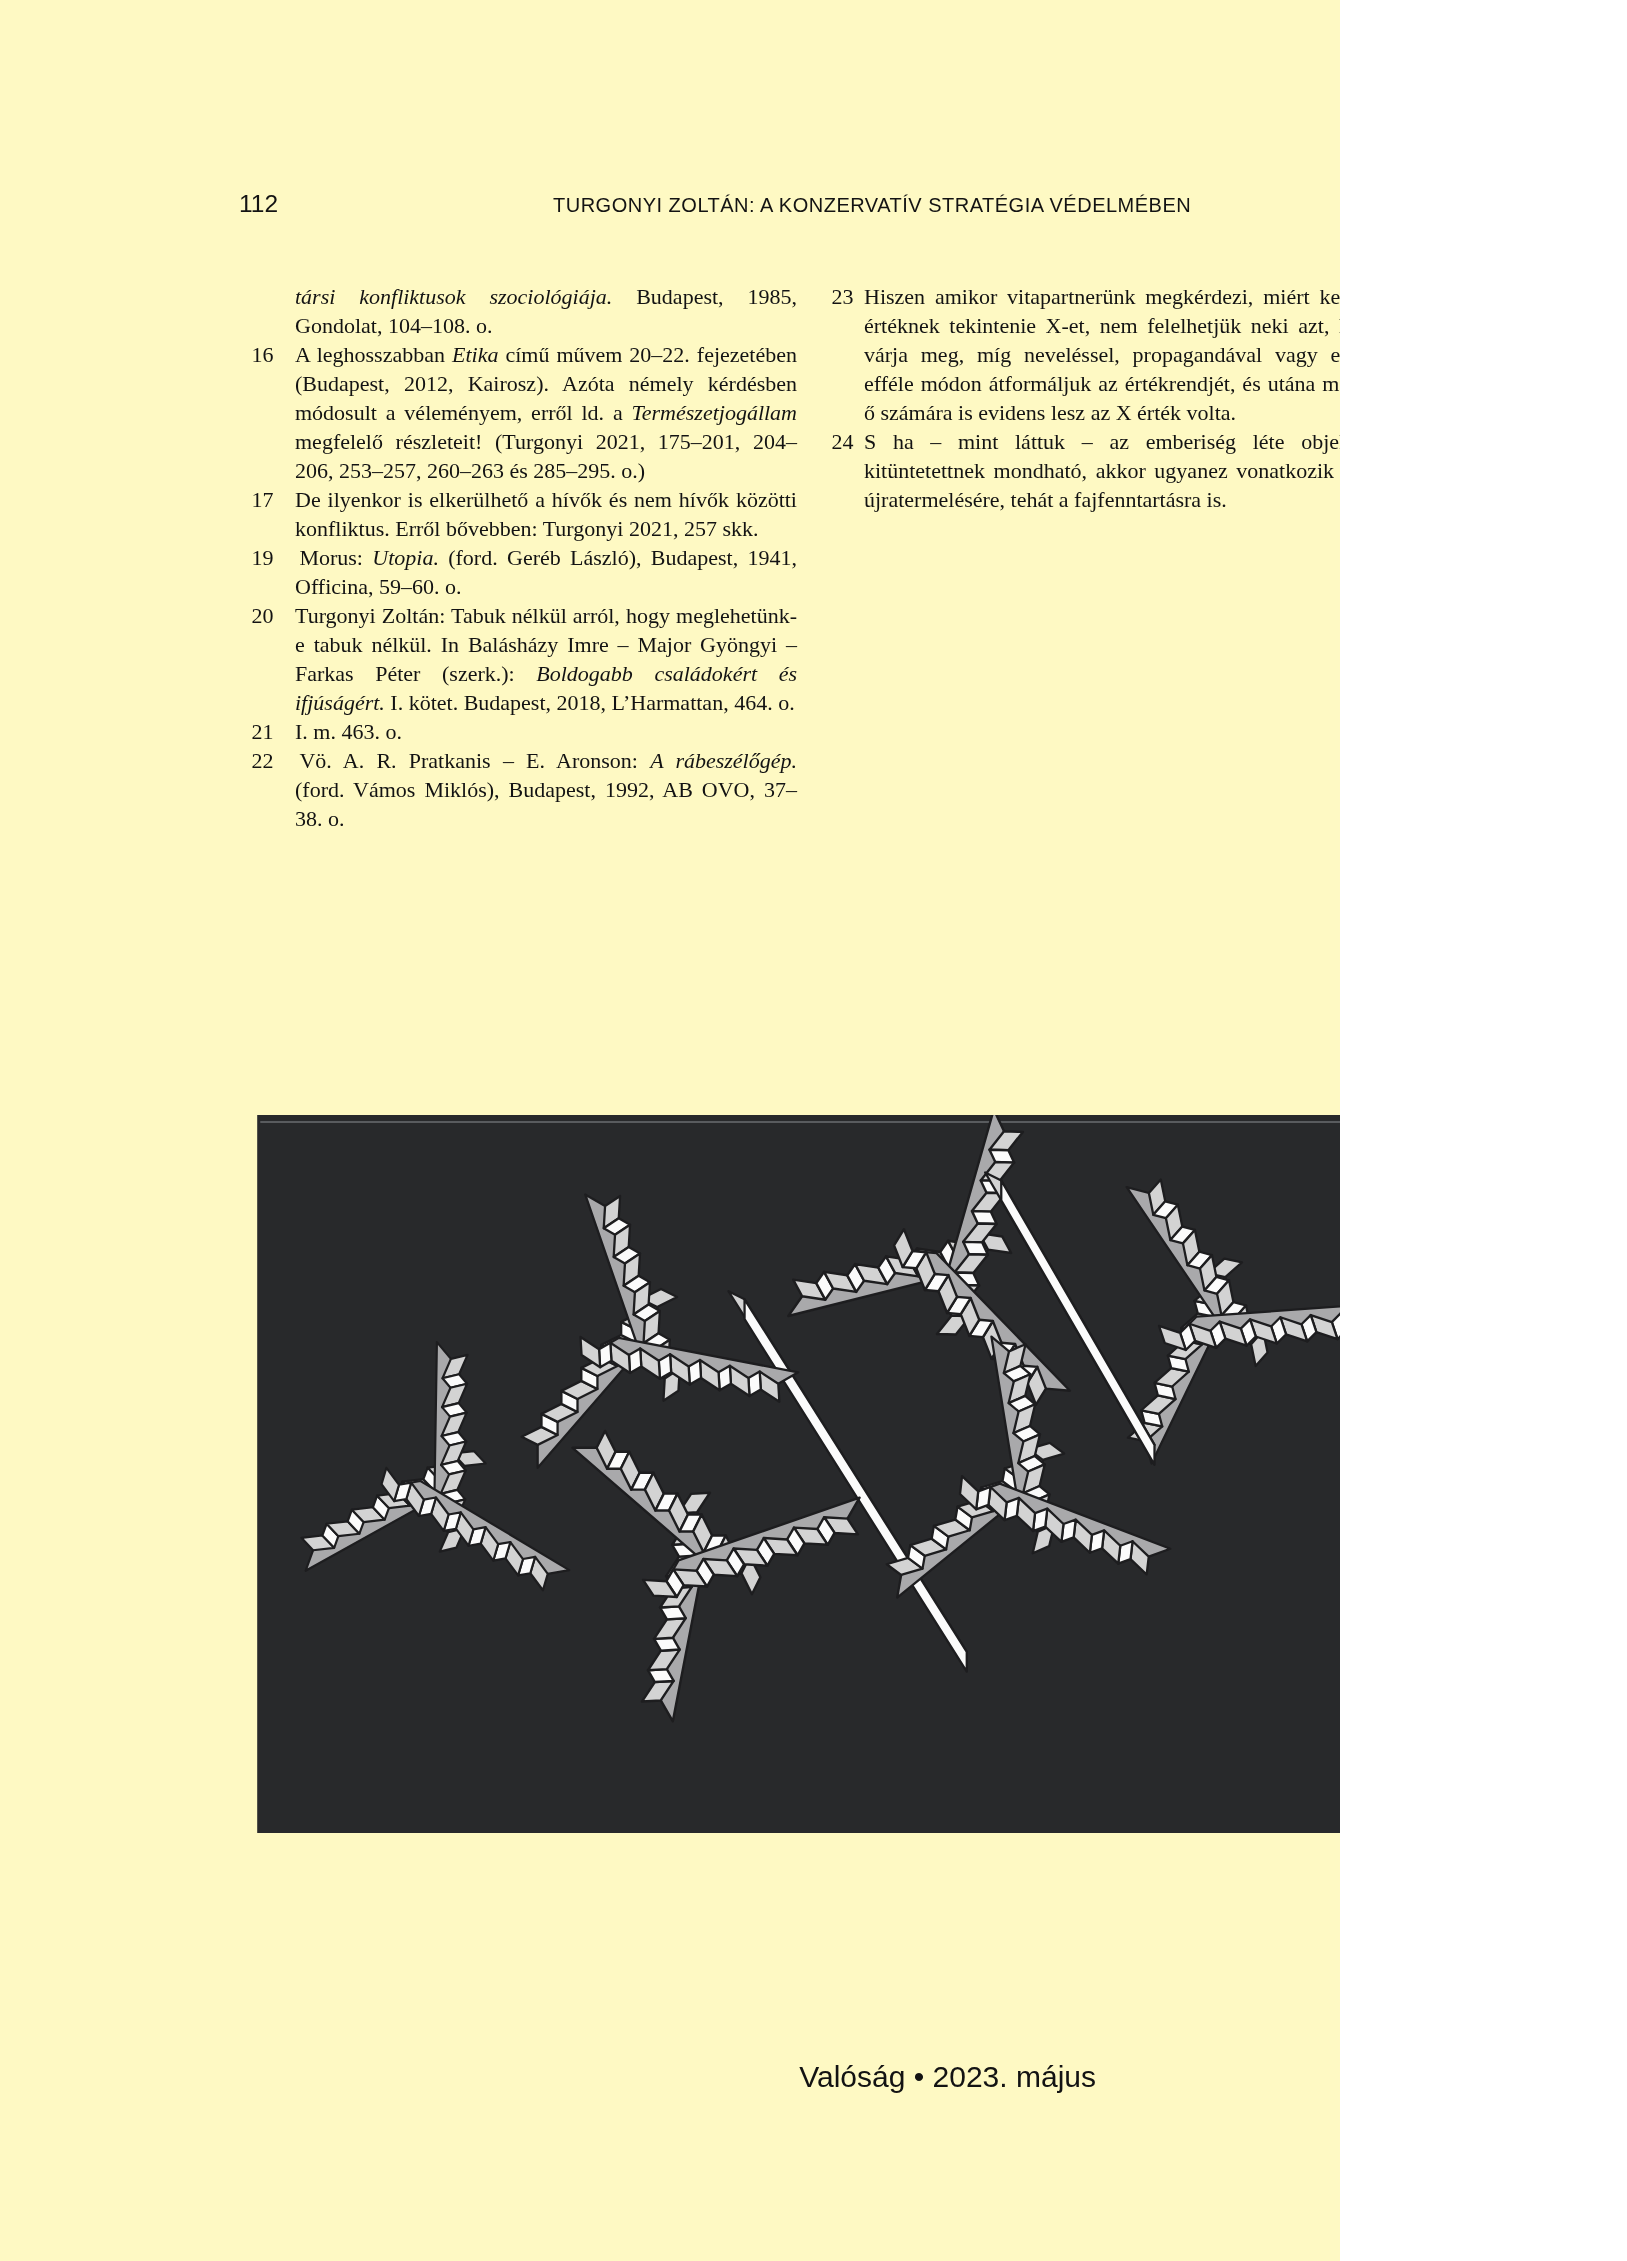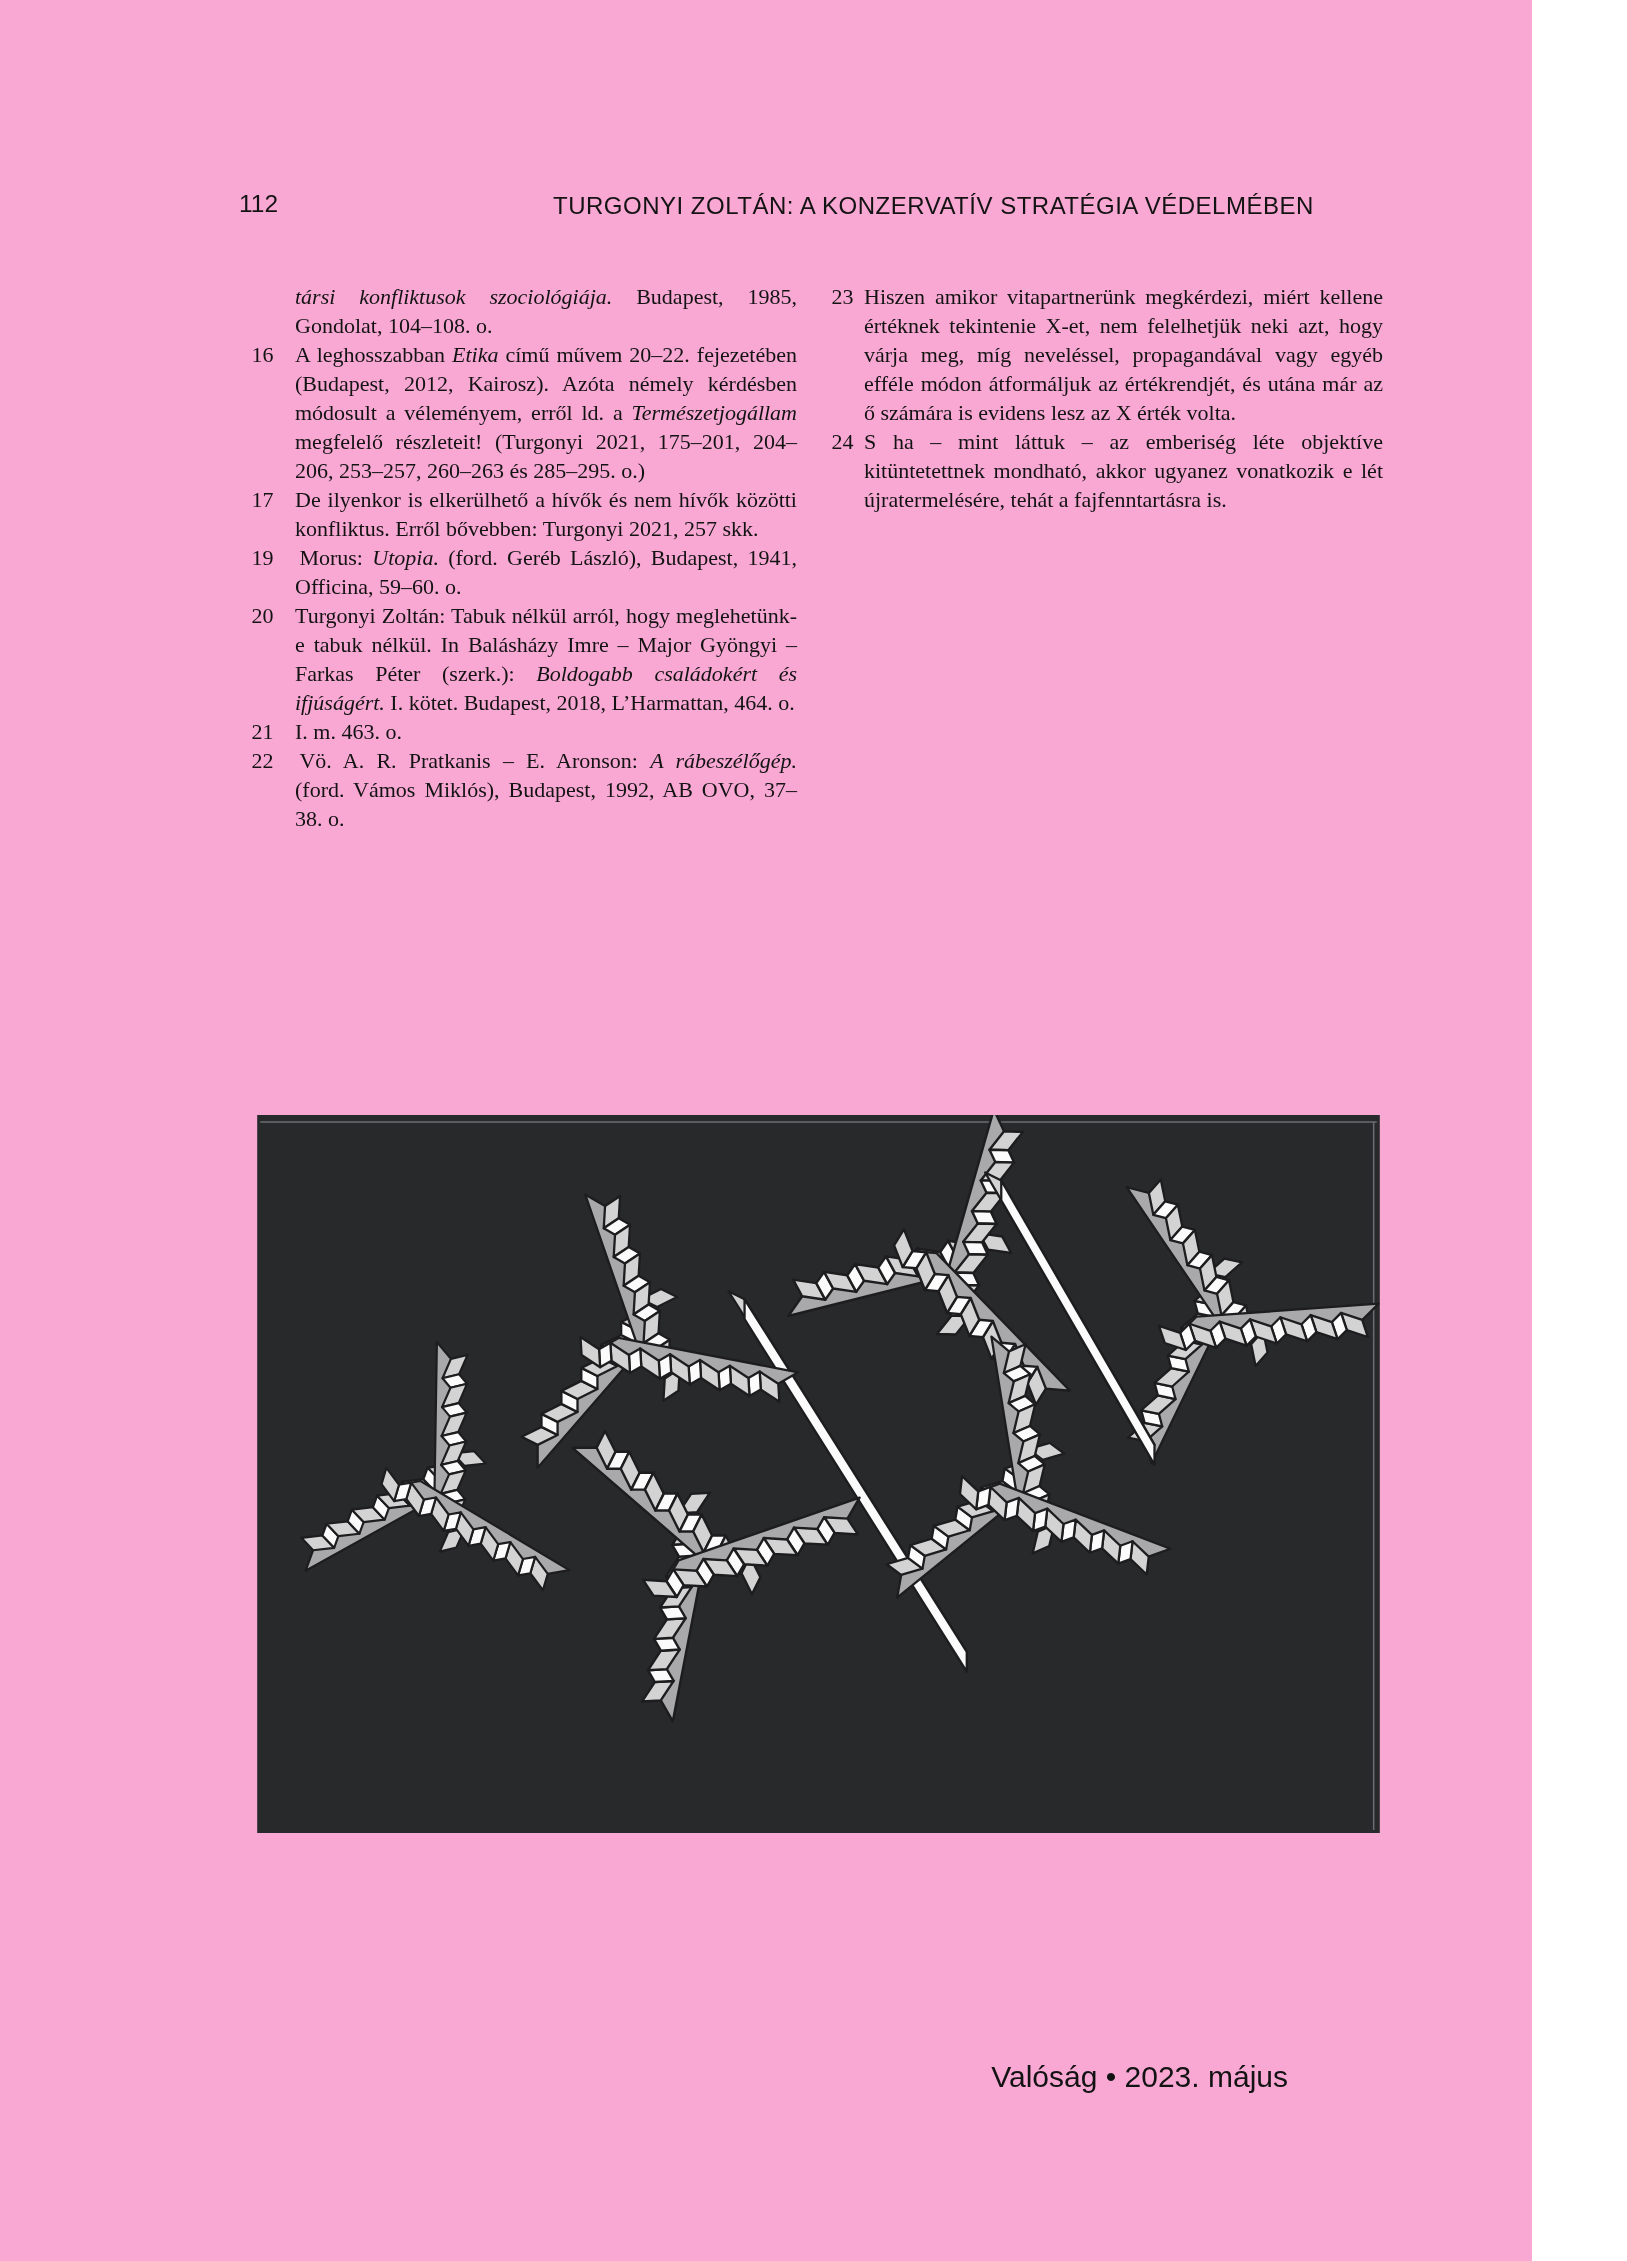--- a/index.html
+++ b/index.html
@@ -1,32 +1,32 @@
 <!DOCTYPE html>
 <html lang="hu" style="font-size:12.3px"><head>
 <meta charset="utf-8">
 <style>
   html,body{margin:0;padding:0;background:#ffffff;}
   .page{
     position:relative;
-    width:1532px;height:2261px;
-    background:#f9a8d4;
+    width:1340px;height:2261px;
+    background:#fef9c3;
     font-family:"Liberation Serif",serif;
     color:#131313;
     overflow:hidden;
   }
   .pagenum{
     position:absolute;left:239px;top:190px;
     font-family:"Liberation Sans",sans-serif;
     font-size:24.5px;line-height:27.6px;
   }
   .runtitle{
     position:absolute;left:553px;top:192px;
     font-family:"Liberation Sans",sans-serif;
-    font-size:24px;line-height:27px;letter-spacing:0.5px;
+    font-size:20px;line-height:27px;letter-spacing:0.5px;
     white-space:nowrap;
   }
   .col{
     position:absolute;top:282px;
     font-size:22px;line-height:29px;
   }
   .col-left{left:230px;width:567px;}
   .col-right{left:821px;width:562px;}
   .fn{display:flex;align-items:flex-start;}
   .fn-num{flex:0 0 auto;text-align:center;}

